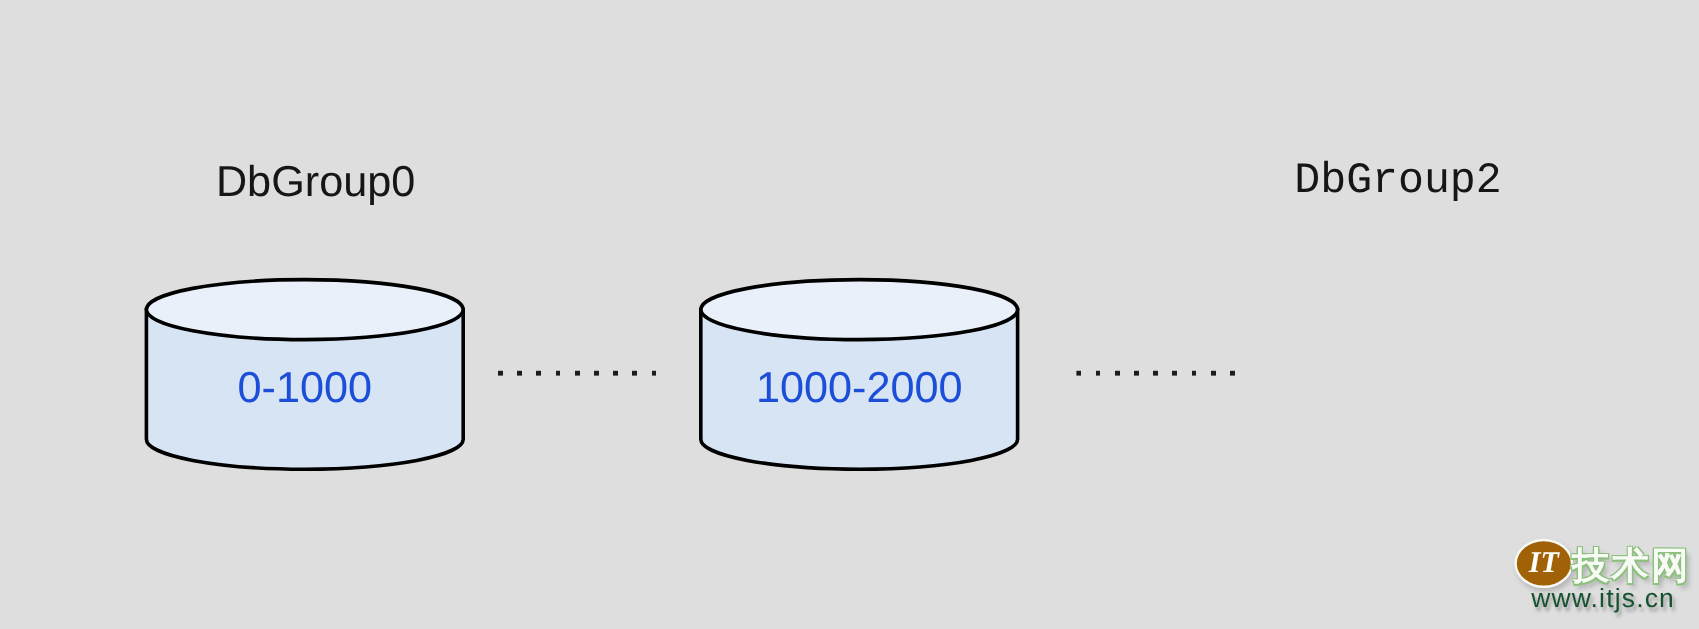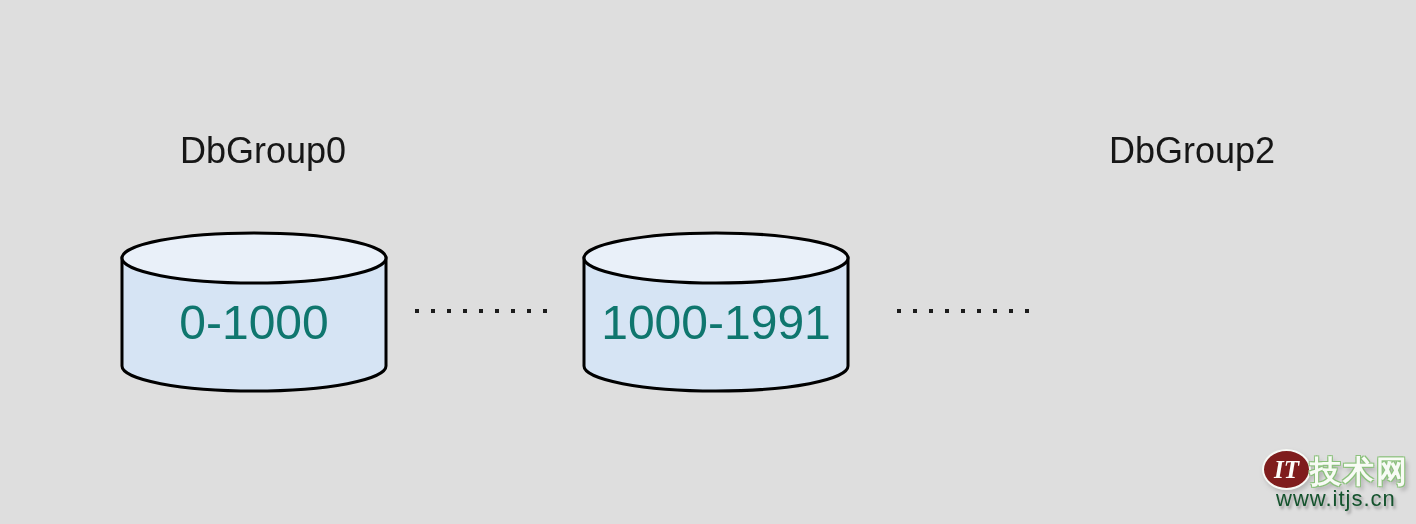--- a/index.html
+++ b/index.html
@@ -30,41 +30,41 @@
     width: 270px;
     height: 164px;
   }
   .cylinder svg { display: block; }
   .range-label {
     position: absolute;
     left: 0;
     top: 71px;
     width: 270px;
     text-align: center;
-    font-size: 48px;
+    font-size: 36px;
     line-height: 44px;
-    color: #0f766e;
+    color: #1d4ed8;
     white-space: nowrap;
   }
   .connector {
     position: absolute;
     top: 309px;
     height: 4px;
     background-image: repeating-linear-gradient(
       to right,
       #1c1c1c 0px, #1c1c1c 4px,
       transparent 4px, transparent 16px);
   }
   .wm-logo {
     position: absolute;
     left: 1262px;
     top: 449px;
     width: 45px;
     height: 37px;
-    background: #7f1d1d;
+    background: #a16207;
     border: 2px solid #f7f9f5;
     border-radius: 50%;
     box-shadow: 2px 3px 4px rgba(150,150,150,0.55);
     display: flex;
     align-items: center;
     justify-content: center;
     font-family: "Liberation Serif", serif;
     font-style: italic;
     font-weight: bold;
     font-size: 25px;
@@ -111,26 +111,26 @@
     <div class="range-label">0-1000</div>
   </div>
 
   <div class="connector" style="left:415px; width:137px;"></div>
 
   <div class="cylinder" style="left:581px;">
     <svg width="270" height="164" viewBox="0 0 270 164">
       <path d="M 3 28 L 3 136 A 132 25 0 0 0 267 136 L 267 28 Z" fill="#d6e4f4" stroke="#000000" stroke-width="3"></path>
       <ellipse cx="135" cy="28" rx="132" ry="25" fill="#e9f0f9" stroke="#000000" stroke-width="3"></ellipse>
     </svg>
-    <div class="range-label">1000-1991</div>
+    <div class="range-label">1000-2000</div>
   </div>
 
   <div class="connector" style="left:897px; width:138px;"></div>
 
-  <div class="group-title" style="left:1057px;">DbGroup2</div>
+  <div class="group-title" style="left:1030px;font-family:Liberation Mono, monospace;">DbGroup2</div>
 
   <div class="wm-logo">
     <span>IT</span>
   </div>
   <div class="wm-name">技术网</div>
   <div class="wm-url">www.itjs.cn</div>
 
 </div>
 
 </body></html>

